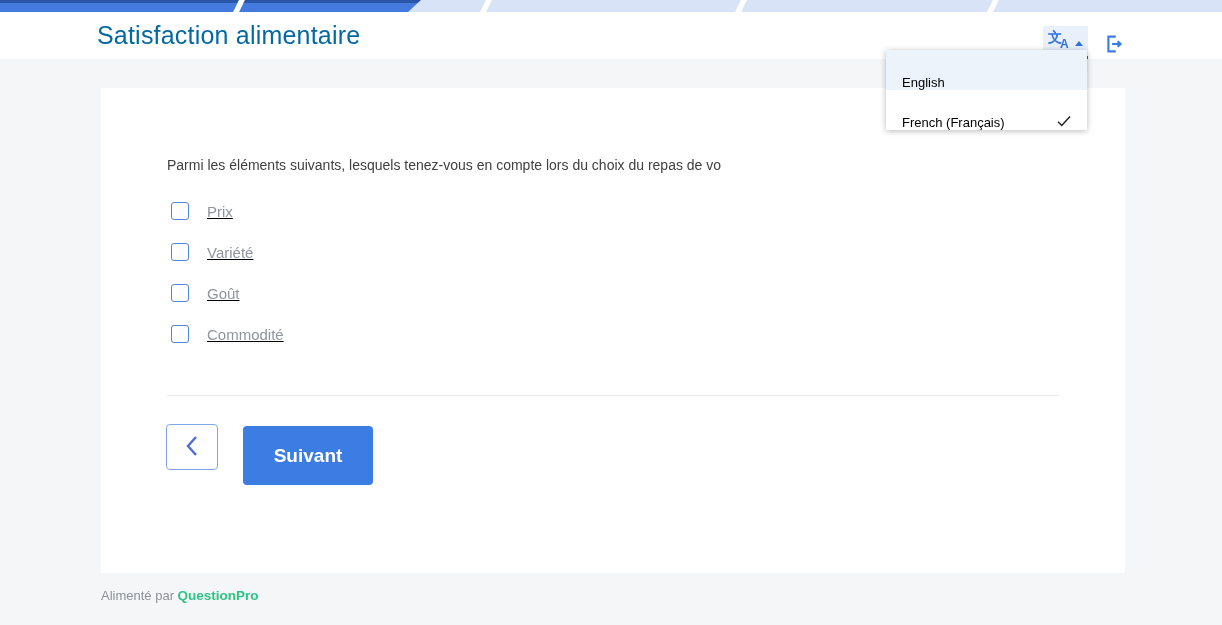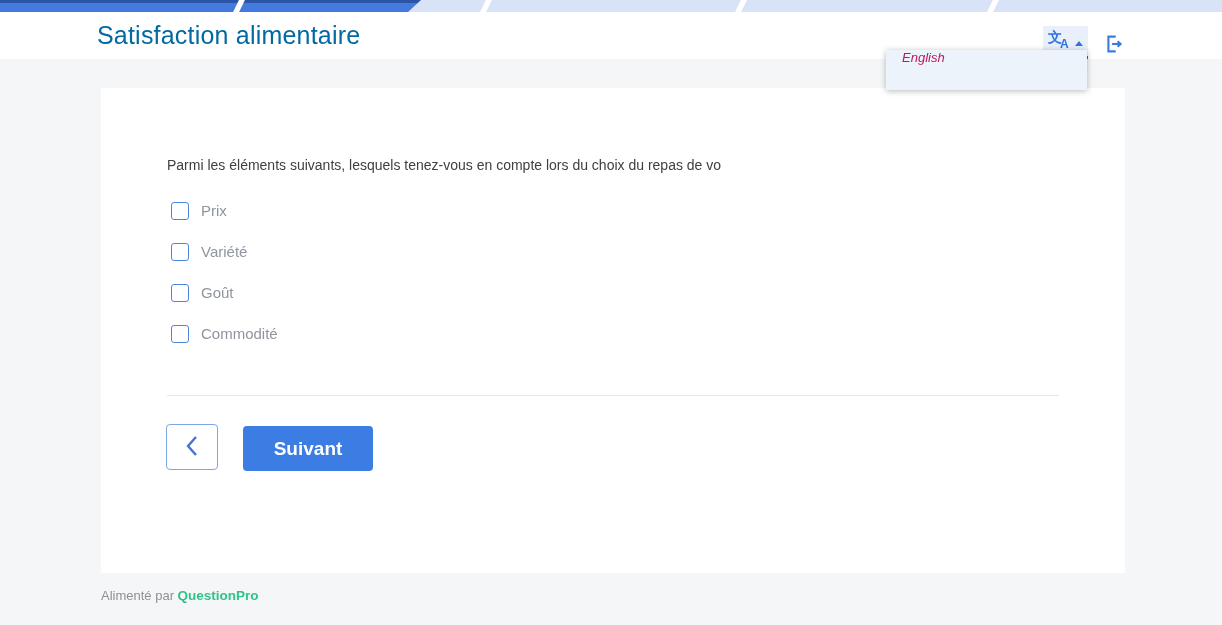--- a/index.html
+++ b/index.html
@@ -25,36 +25,36 @@
   .translate-underline { position:absolute; top:30px; left:0; width:100%; height:3px; background:#e02419; }
   .ticon { position:absolute; top:4px; left:5px; width:36px; height:24px; color:#3273e0; }
   .ticon .zh { position:absolute; top:-1px; left:0; font-size:14px; font-weight:700; }
   .ticon .a  { position:absolute; top:7px; left:12px; font-size:12px; font-weight:700; }
   .caret-up { position:absolute; top:11px; left:27px; width:0; height:0;
     border-left:4px solid transparent; border-right:4px solid transparent; border-bottom:5px solid #3273e0; }
   .logout-btn { position:absolute; left:1100px; top:20px; width:26px; height:26px; background:none; border:none; cursor:pointer; }
   
   .menu { position:absolute; left:886px; top:50px; width:201px; background:#fff;
     box-shadow:0 1px 6px rgba(0,0,0,.28); z-index:20; }
-  .menu-item { height:40px; display:flex; align-items:flex-start; padding:0 14px 0 16px;
-    font-size:13px; color:#be185d; cursor:pointer;font-style:italic; }
+  .menu-item { height:40px; display:flex; align-items:flex-end; padding:0 14px 0 16px;
+    font-size:13px; color:#000000; cursor:pointer; }
   .menu-item.hl { background:#edf3fb; }
   .menu-item svg { margin-left:auto; }
   
   .card { position:absolute; left:101px; top:88px; width:1024px; height:485px; background:#fff; }
   .question { position:absolute; left:66px; top:69px; width:719px; font-size:14px; color:#404040;
     white-space:nowrap; overflow:hidden; }
   .opts { position:absolute; left:70px; top:114px; }
-  .opt { height:18px; margin-bottom:23px; display:flex; align-items:flex-start; gap:12px; }
+  .opt { height:18px; margin-bottom:23px; display:flex; align-items:flex-end; gap:18px;text-decoration:underline; }
   .cbx { width:18px; height:18px; border:1.5px solid #4c87de; border-radius:3px; background:#fff; cursor:pointer; flex:0 0 auto; }
   .opt-label { font-size:15px; color:#8f959e; }
   .divider { position:absolute; left:66px; top:307px; width:892px; height:1px; background:#e8e8e8; }
   .back-btn { position:absolute; left:65px; top:336px; width:52px; height:46px; background:#fff;
     border:1px solid #7da7ea; border-radius:4px; display:flex; align-items:center; justify-content:center; cursor:pointer; }
-  .next-btn { position:absolute; left:142px; top:338px; width:130px; height:45px; background:#3b7de2;
+  .next-btn { position:absolute; left:142px; top:338px; width:130px; height:59px; background:#3b7de2;
     border:none; border-radius:4px; color:#fff; font-size:19px; font-weight:700; cursor:pointer;
     font-family:"Liberation Sans", sans-serif; }
   
   .footer { position:absolute; left:101px; top:588px; font-size:13px; color:#8c9198; }
   .brand { color:#2fc487; font-weight:700; font-size:13.5px; cursor:pointer; }
 </style>
 </head>
 <body>
 
 <div class="progress">
@@ -88,20 +88,26 @@
   </button>
 </div>
 
 <div class="menu">
 
     <div class="menu-item hl">
       <span>English</span>
 
     </div>
 
+    <div class="menu-item">
+      <span>French (Français)</span>
+      <svg width="18" height="18" viewBox="0 0 24 24" fill="none" stroke="#222222" stroke-width="2">
+        <polyline points="4 13 9 18 20 6"></polyline>
+      </svg>
+    </div>
 
   </div>
 
 <div class="card">
   <div class="question">Parmi les éléments suivants, lesquels tenez-vous en compte lors du choix du repas de vo</div>
 
   <div class="opts">
 
       <div class="opt">
         <span class="cbx"></span>

